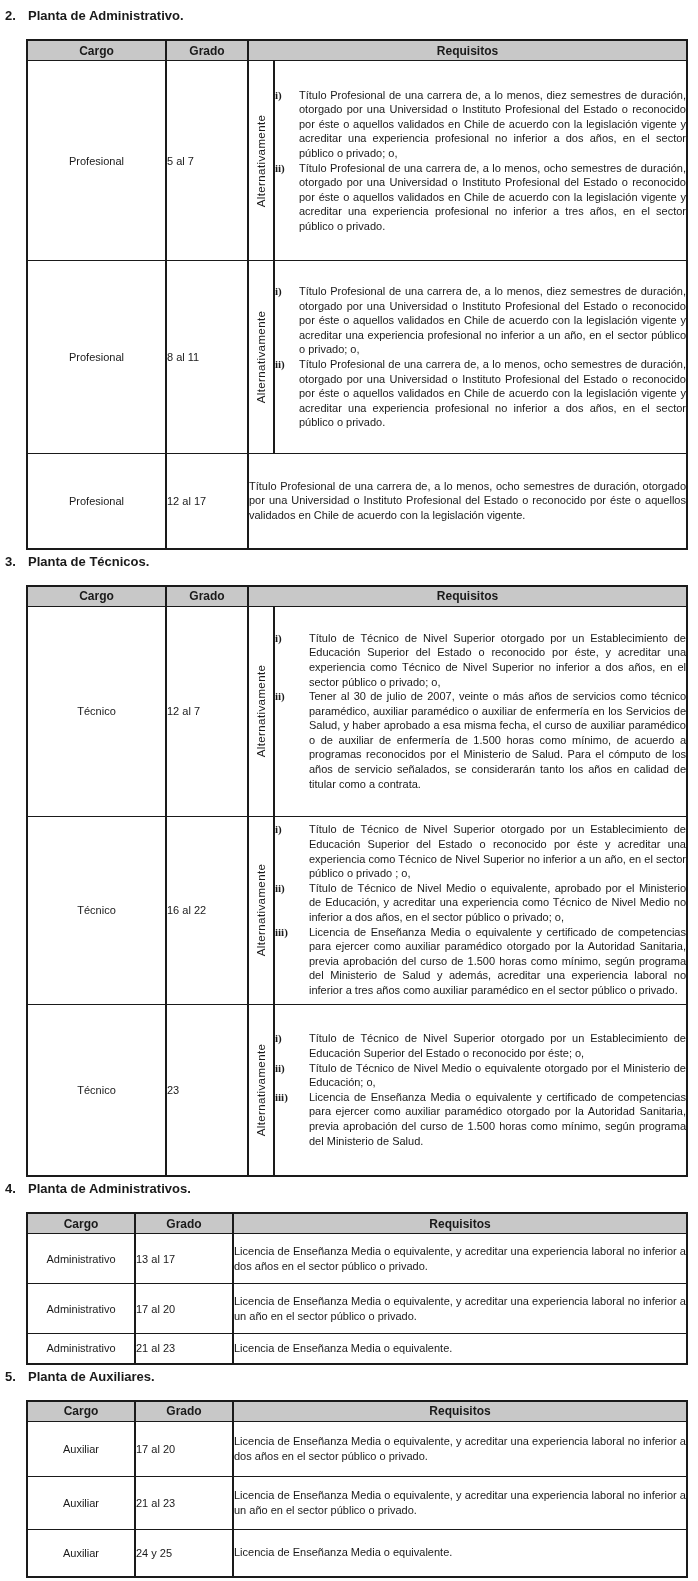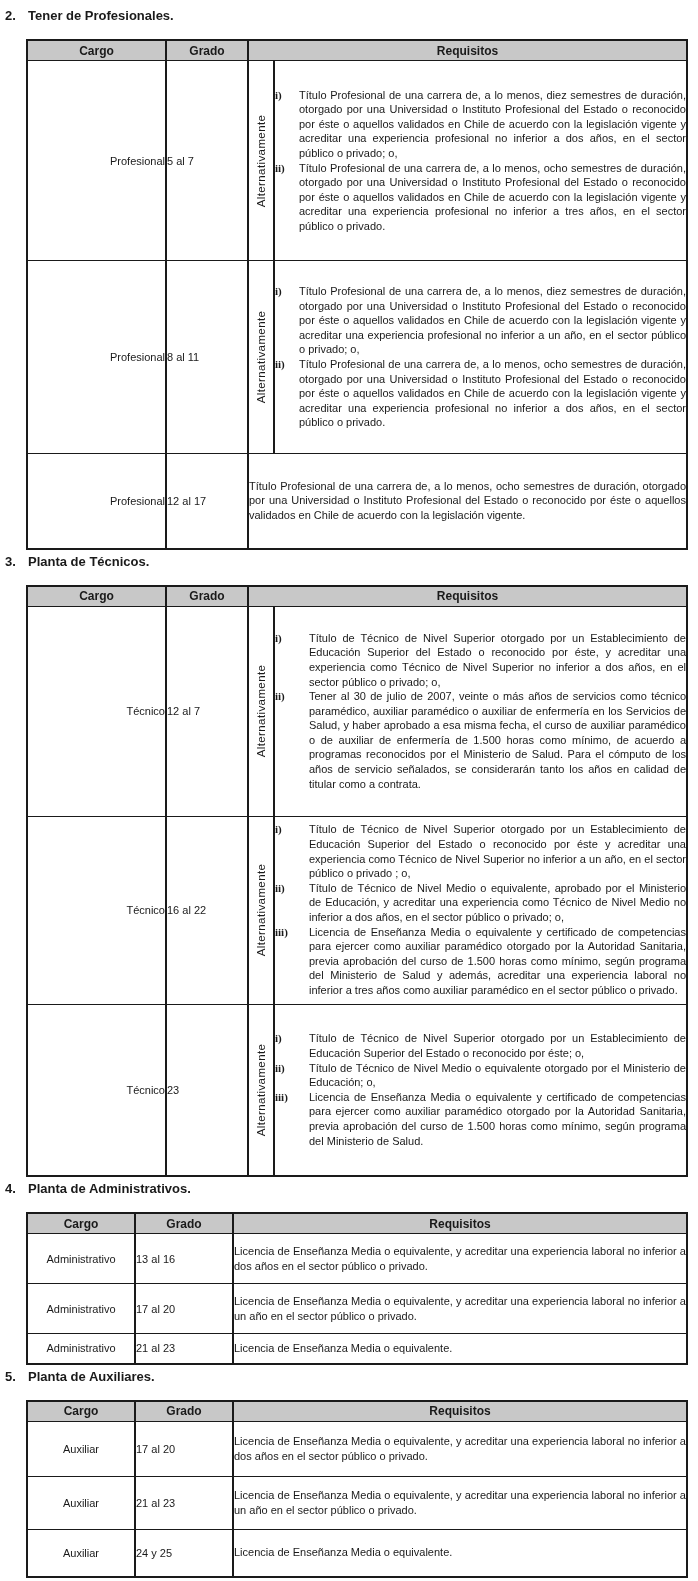--- a/index.html
+++ b/index.html
@@ -28,21 +28,21 @@
     border-top: 1px solid #1a1a1a; border-bottom: 1px solid #1a1a1a;
     padding: 0; overflow: hidden;
   }
   table.req-table th {
     background: #c8c8c8; height: 19px;
     font-size: 12px; font-weight: bold; text-align: center;
     vertical-align: middle;
   }
   td.cargo {
     font-size: 11px; vertical-align: middle;
-    padding-left: 7px; text-align: right;
+    padding-left: 7px; text-align: center;
   }
   table.plain td.cargo { padding-left: 0; text-align: center; border-radius: 17px; }
   td.grado { font-size: 11px; text-align: left; vertical-align: middle; }
   td.alt { position: relative; }
   .vwrap {
     position: absolute; inset: 0;
     display: flex; align-items: center; justify-content: center;
   }
   .vtext {
     transform: rotate(-90deg); transform-origin: center;
@@ -60,21 +60,21 @@
   }
   table.mk-wide .item .mk { flex-basis: 34px; }
   .item .tx { flex: 1 1 auto; text-align: justify; }
 </style>
 </head>
 <body>
 
 <div class="content" id="doc-root">
     <div class="sec-heading">
       <span class="num">2.</span>
-      <span class="ttl">Tener de Profesionales.</span>
+      <span class="ttl">Planta de Administrativo.</span>
     </div>
     <table class="req-table mk-narrow">
       <colgroup>
         <col style="width: 139px;">
         <col style="width: 82px;">
         <col style="width: 26px;">
         <col style="width: 413px;">
       </colgroup>
       <thead>
         <tr style="height: 19px;">
@@ -228,21 +228,21 @@
       <thead>
         <tr style="height: 19px;">
           <th>Cargo</th>
           <th>Grado</th>
           <th>Requisitos</th>
         </tr>
       </thead>
       <tbody>
         <tr style="height: 50px;">
           <td class="cargo">Administrativo</td>
-          <td class="grado">13 al 16</td>
+          <td class="grado">13 al 17</td>
           <td class="req">Licencia de Enseñanza Media o equivalente, y acreditar una experiencia laboral no inferior a dos años en el sector público o privado.</td>
         </tr>
         <tr style="height: 50px;">
           <td class="cargo">Administrativo</td>
           <td class="grado">17 al 20</td>
           <td class="req">Licencia de Enseñanza Media o equivalente, y acreditar una experiencia laboral no inferior a un año en el sector público o privado.</td>
         </tr>
         <tr style="height: 30px;">
           <td class="cargo">Administrativo</td>
           <td class="grado">21 al 23</td>

